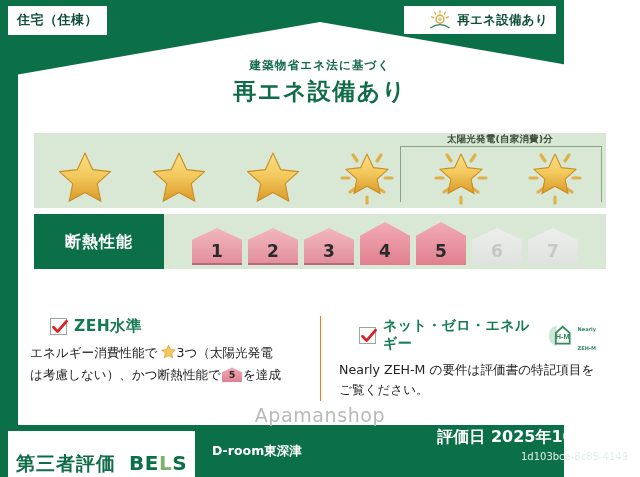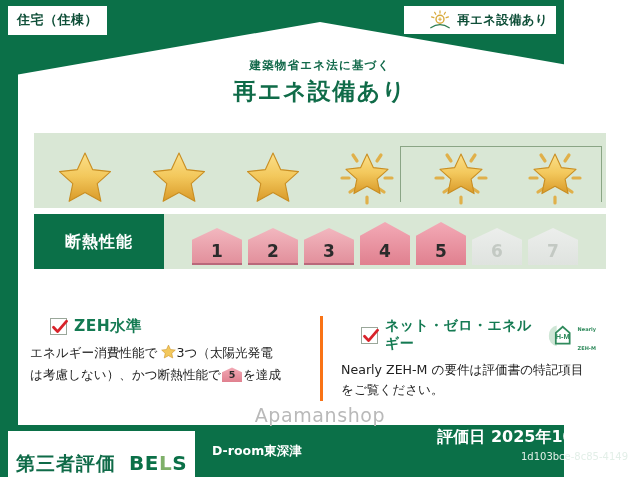--- a/index.html
+++ b/index.html
@@ -125,21 +125,21 @@
     padding-bottom: 4px;
   }
   .hcell.off .hnum { color: #c3c9c3; }
 
   
   .zeh-wrap {
     position: absolute; left: 30px; top: 316px; width: 580px;
     display: flex; z-index: 5;
   }
   .zeh-col { width: 50%; padding-right: 14px; }
-  .zeh-col.right { border-left: 3px solid #f97316; padding-left: 18px; }
+  .zeh-col.right { border-left: 1px solid #f97316; padding-left: 18px; }
   .zeh-head { display: flex; align-items: center; gap: 7px; padding-left: 20px; }
   .chk {
     width: 17px; height: 17px; flex: none;
     border: 1.4px solid #9aa79a; background: #fff;
     position: relative;
   }
   .chk svg { position: absolute; left: -1px; top: -2px; }
   .zeh-title {
     font-size: 15.5px; font-weight: bold; color: #147a52; letter-spacing: .4px;
   }
@@ -224,20 +224,21 @@
 
   <div class="title-wrap">
     <div class="title-sub">建築物省エネ法に基づく</div>
     <div class="title-main">再エネ設備あり</div>
   </div>
 
   <div class="rows">
 
     <div class="perf-row">
       <div class="perf-body">
+        <div class="solar-cap">太陽光発電(自家消費)分</div>
         <div class="solar-bracket"></div>
         <div class="stars">
 
           <div class="star-cell">
             <svg class="star-svg" width="56" height="54" viewBox="0 0 56 54">
               <defs>
                   <linearGradient id="gs1" x1="0" y1="0" x2="0" y2="1">
                 <stop offset="0%" stop-color="#fbe08a"></stop>
                     <stop offset="48%" stop-color="#f3c85c"></stop>
                 <stop offset="100%" stop-color="#d99a29"></stop>

